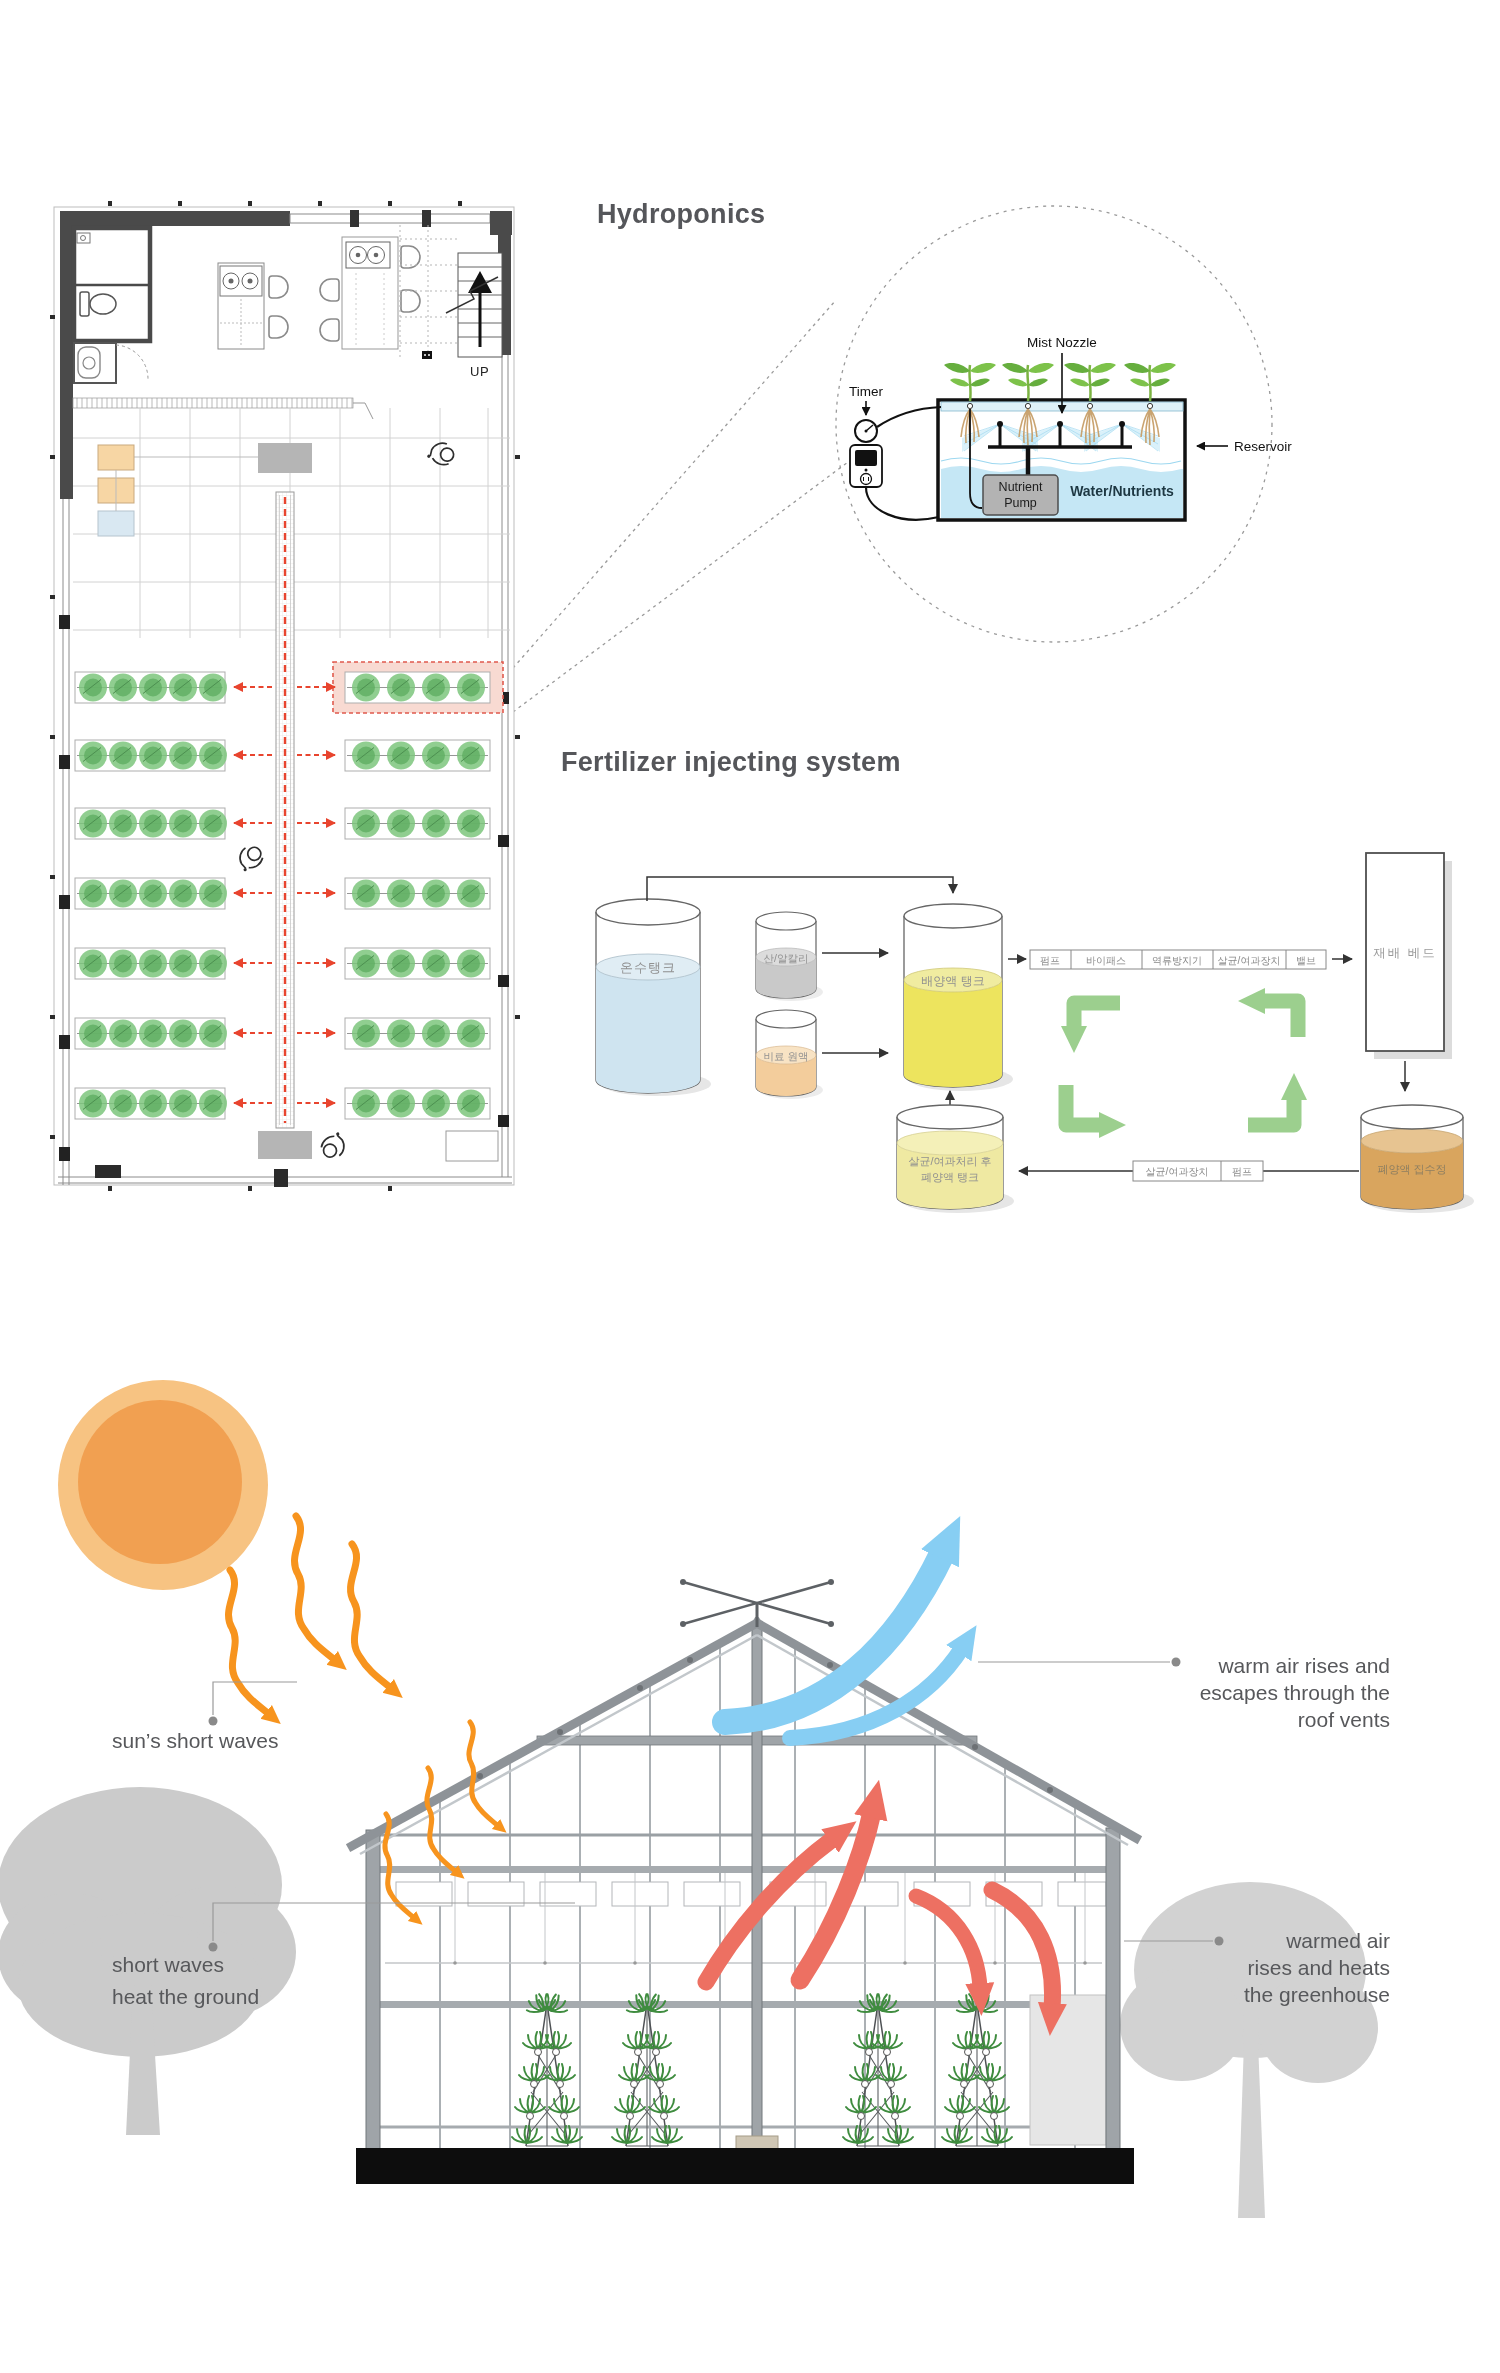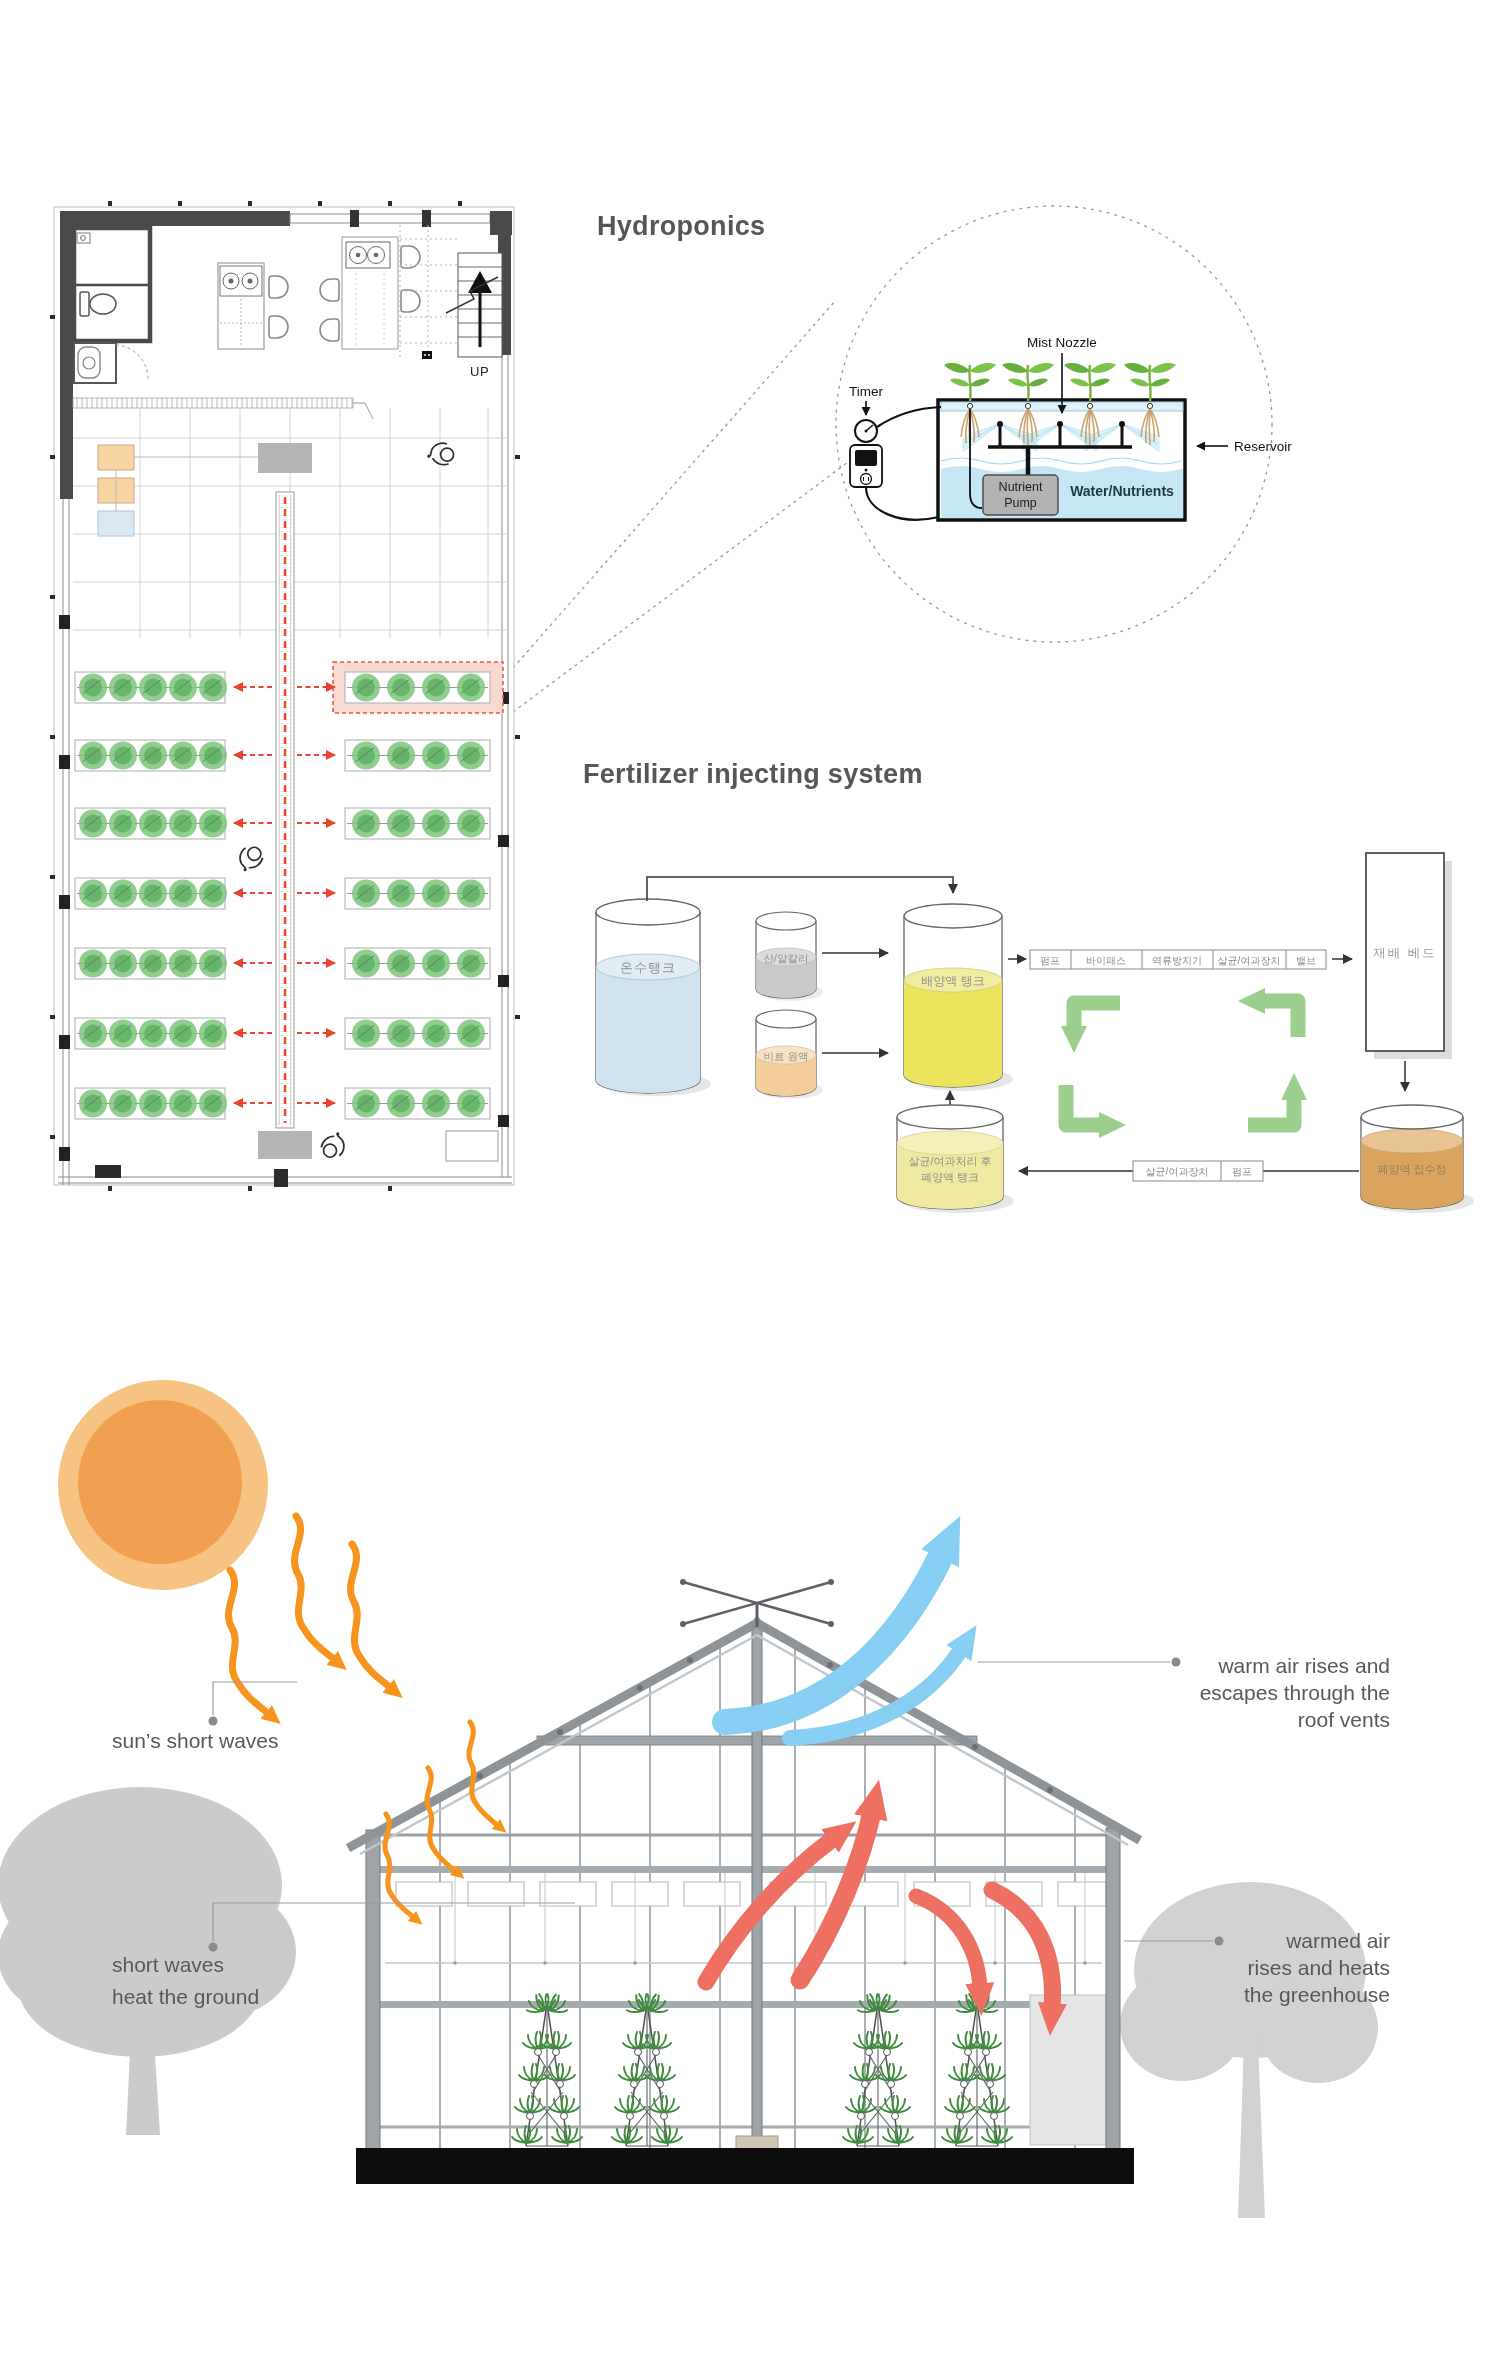--- a/index.html
+++ b/index.html
@@ -1,19 +1,19 @@
 <!DOCTYPE html>
 <html><head>
 <meta charset="utf-8">
 <style>
   html,body{margin:0;padding:0;background:#fff;}
   #page{position:relative;width:1500px;height:2373px;background:#fff;overflow:hidden;
         font-family:"Liberation Sans","DejaVu Sans",sans-serif;}
   .abs{position:absolute;}
-  .sec-title{font-size:27px;font-weight:bold;color:#55565A;letter-spacing:.3px;white-space:nowrap;margin-top:12px;}
+  .sec-title{font-size:27px;font-weight:bold;color:#55565A;letter-spacing:.3px;white-space:nowrap;}
   svg{display:block;}
   text{font-family:"Liberation Sans","DejaVu Sans",sans-serif;}
   .ktx{fill:#909090;}
   .gh-label{font-size:21px;fill:#57585B;}
 </style>
 </head>
 <body>
 <div id="page">
 
 <svg class="abs" style="left:0;top:0" width="1500" height="2373">
@@ -341,21 +341,21 @@
     <path d="M56,292 C56,316 90,331 129,322" fill="none" stroke="#111" stroke-width="2.2"></path>
   </g>
 
   <text x="252" y="152" font-size="13.5" fill="#111" text-anchor="middle">Mist Nozzle</text>
   <path d="M252,158 V218" stroke="#111" stroke-width="1.6" marker-end="url(#mBlkH)"></path>
 
   <text x="424" y="256" font-size="13.5" fill="#111">Reservoir</text>
   <path d="M418,251 H387" stroke="#111" stroke-width="1.6" marker-end="url(#mBlkH)"></path>
 </svg>
 
-<div class="abs sec-title" style="left:583px;top:747px">Fertilizer injecting system</div>
+<div class="abs sec-title" style="left:561px;top:747px">Fertilizer injecting system</div>
 
 <svg class="abs" style="left:560px;top:735px" width="940" height="510" viewBox="0 0 940 510">
   <defs>
     <marker id="mBlkF" markerUnits="userSpaceOnUse" markerWidth="11" markerHeight="10" refX="9" refY="5" orient="auto">
           <path d="M0,0 L10,5 L0,10 z" fill="#333"></path>
         </marker>
     <marker id="mGreen" markerUnits="userSpaceOnUse" markerWidth="32" markerHeight="32" refX="7" refY="16" orient="auto">
           <path d="M0,3 L27,16 L0,29 z" fill="#9CCF8E"></path>
         </marker>
   </defs>

